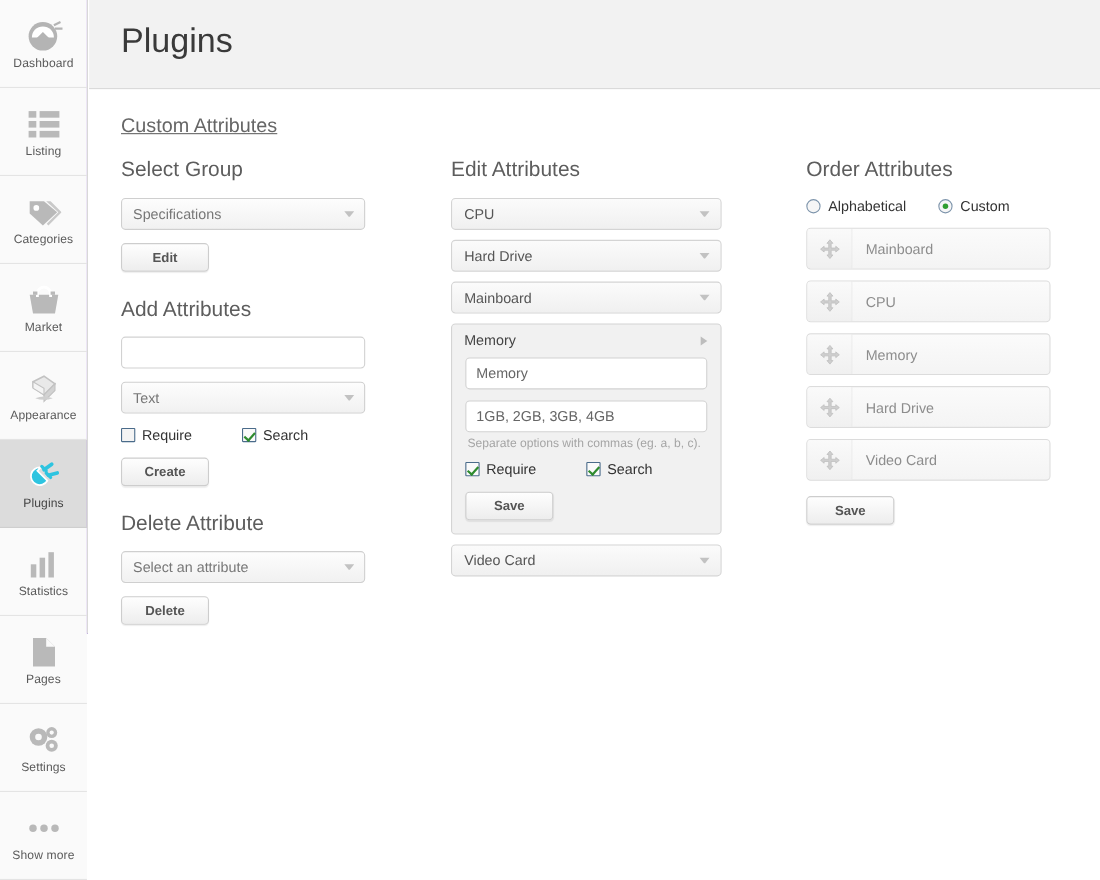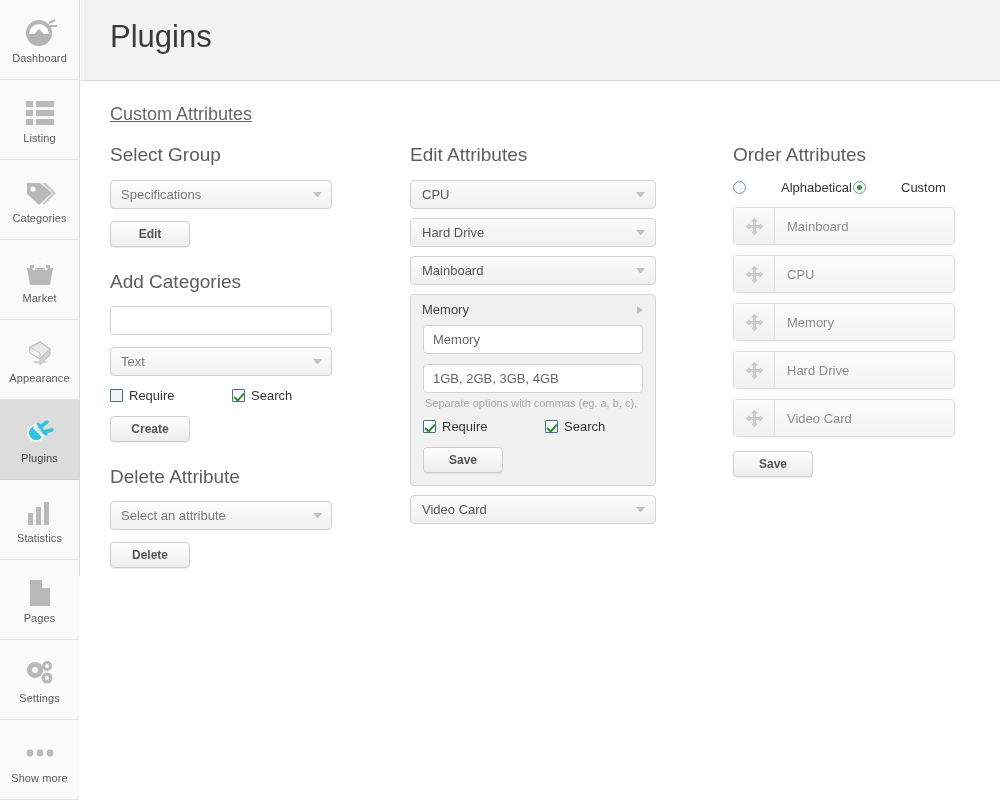--- a/index.html
+++ b/index.html
@@ -128,21 +128,21 @@
     background: linear-gradient(to bottom, #fefefe 0%, #ededed 100%);
     box-shadow: 0 1px 1px rgba(0,0,0,0.07);
     font-size: 12px; font-weight: bold; color: #555;
     line-height: 24px; text-align: center;
     cursor: pointer;
     padding: 0 12px;
     font-family: "Liberation Sans", sans-serif;
   }
 
   
-  .checkrow { display: flex; align-items: center; margin: 4px 0 13px 0; gap: 12px; }
+  .checkrow { display: flex; align-items: center; margin: 4px 0 13px 0; }
   .chk-wrap { display: flex; align-items: center; cursor: pointer; }
   .chk-box {
     width: 13px; height: 13px;
     border: 1px solid #4a6b8a;
     background: #f4f4f4;
     border-radius: 1px;
     margin-right: 6px;
     position: relative;
     flex: 0 0 auto;
   }
@@ -171,21 +171,21 @@
     flex: 0 0 auto;
   }
   .rad-box.selected::after {
     content: "";
     position: absolute;
     left: 3px; top: 3px;
     width: 5px; height: 5px;
     border-radius: 50%;
     background: #2f9e2f;
   }
-  .rad-label { font-size: 13px; color: #333; margin-left: 28px; }
+  .rad-label { font-size: 13px; color: #333; }
 
   
   .acc-header {
     position: relative;
     height: 29px; width: 246px;
     border: 1px solid #d4d4d4;
     border-radius: 4px;
     background: linear-gradient(to bottom, #fbfbfb 0%, #f0f0f0 100%);
     font-size: 13px; color: #555;
     line-height: 27px;
@@ -395,21 +395,21 @@
 
       <div class="fauxselect">
         <span>Specifications</span>
         <span class="chev">
             <span class="chev-glyph"></span>
           </span>
       </div>
 
       <div class="btn">Edit</div>
 
-      <h2 class="sub-head">Add Categories</h2>
+      <h2 class="sub-head">Add Attributes</h2>
 
       <input class="textinput" type="text" value="" style="">
 
       <div class="fauxselect">
         <span>Text</span>
         <span class="chev">
             <span class="chev-glyph"></span>
           </span>
       </div>
 

